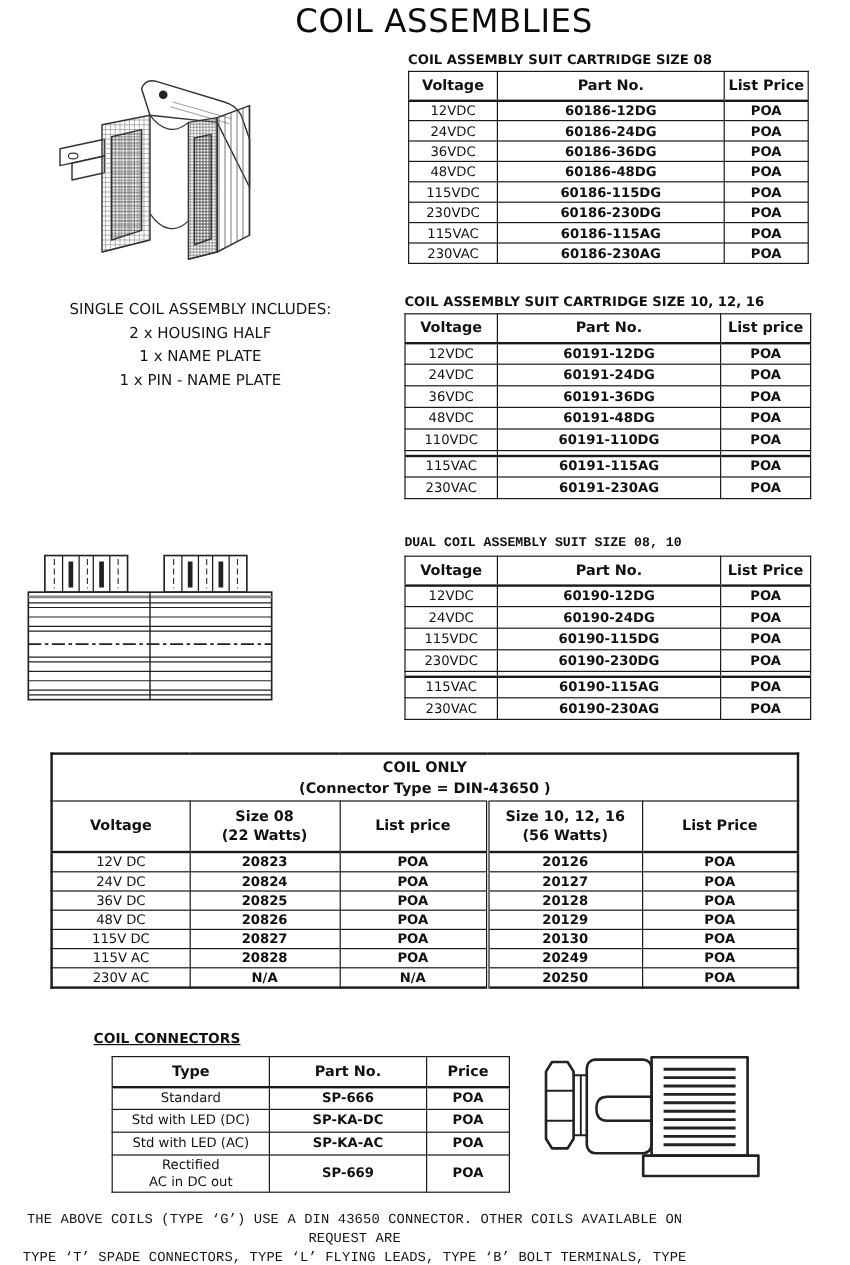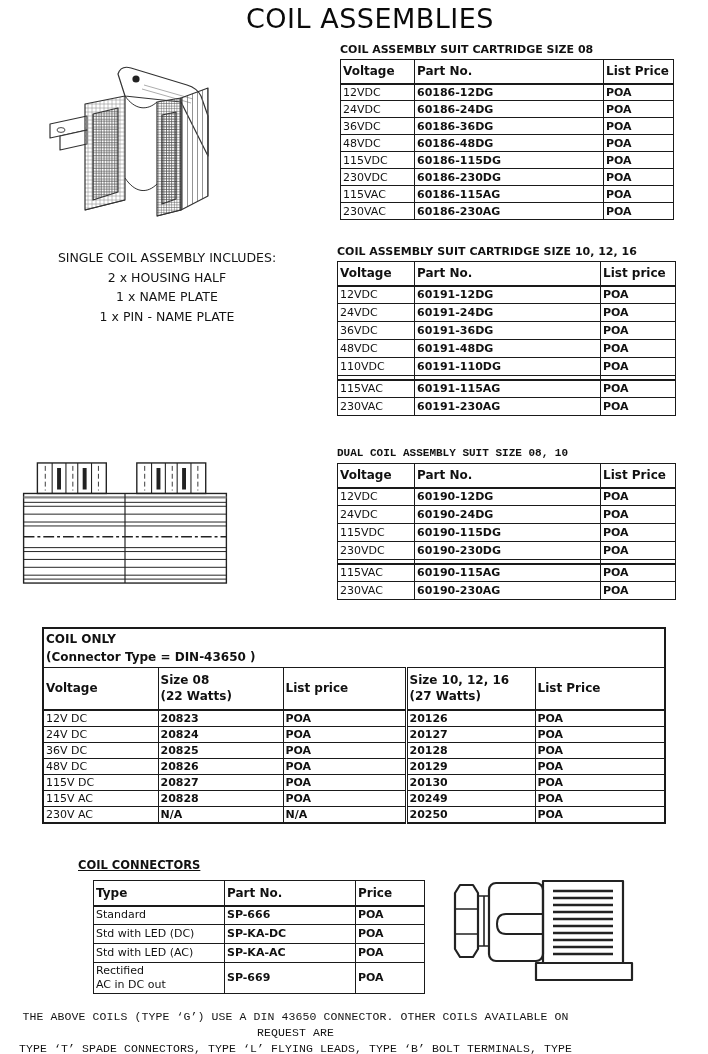--- a/index.html
+++ b/index.html
@@ -13,21 +13,21 @@
     font-size:27px; font-weight:normal; letter-spacing:.5px; color:#0a0a0a;
   }
   .caption { position:absolute; font-size:11px; font-weight:bold; white-space:nowrap; }
   .cap1 { left:340px; top:43px; }
   .cap2 { left:337px; top:245px; }
   .cap3 { left:337px; top:447px;font-family:Liberation Mono, monospace; }
   .cap4 { left:78px;  top:858px; font-size:11.5px;text-decoration:underline; }
 
   table.tbl {
     position:absolute; border-collapse:collapse; table-layout:fixed;
-    font-size:11px; text-align:left; background:#fff;
+    font-size:11px; text-align:center; background:#fff;
   }
   .tbl th, .tbl td { border:1px solid #1a1a1a; vertical-align:middle; padding:1px 2px; overflow:hidden; }
   .tbl th { font-size:12px; font-weight:bold; border-bottom-width:2px; }
   .tbl td:not(:first-child) { font-weight:bold; }
   .tbl tbody.gapbody td { height:4px; padding:0; border-bottom-width:2px; }
 
   .t1 { left:340px; top:59px;  width:333px; }
   .t1 th { height:24px; }  .t1 td { height:17px; }
   .t2 { left:337px; top:261px; width:338px; }
   .t3 { left:337px; top:463px; width:338px; }
@@ -314,21 +314,21 @@
     <tr>
       <th class="tbl-title" colspan="5">
         <div>COIL ONLY</div>
         <div>(Connector Type = DIN-43650 )</div>
       </th>
     </tr>
     <tr class="colhead">
       <th>Voltage</th>
       <th><span>Size 08</span><br><span>(22 Watts)</span></th>
       <th>List price</th>
-      <th><span>Size 10, 12, 16</span><br><span>(27 Watts)</span></th>
+      <th><span>Size 10, 12, 16</span><br><span>(56 Watts)</span></th>
       <th>List Price</th>
     </tr>
   </thead>
   <tbody>
       <tr>
         <td>12V DC</td>
         <td>20823</td>
         <td>POA</td>
         <td>20126</td>
         <td>POA</td>

